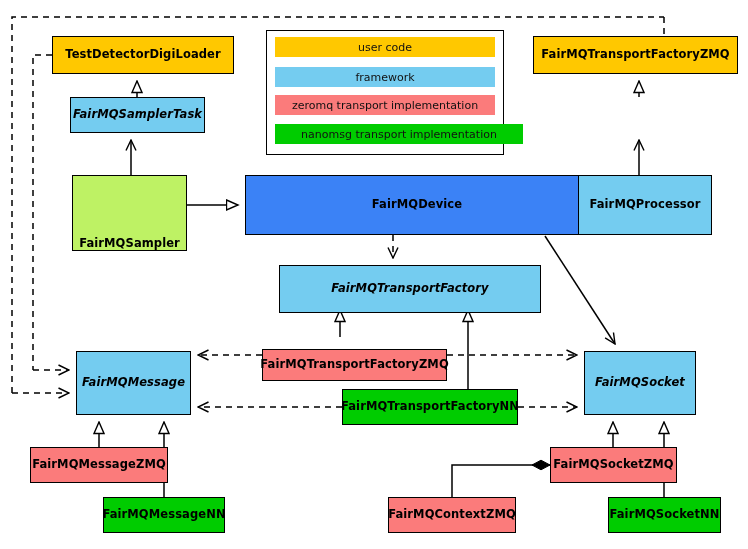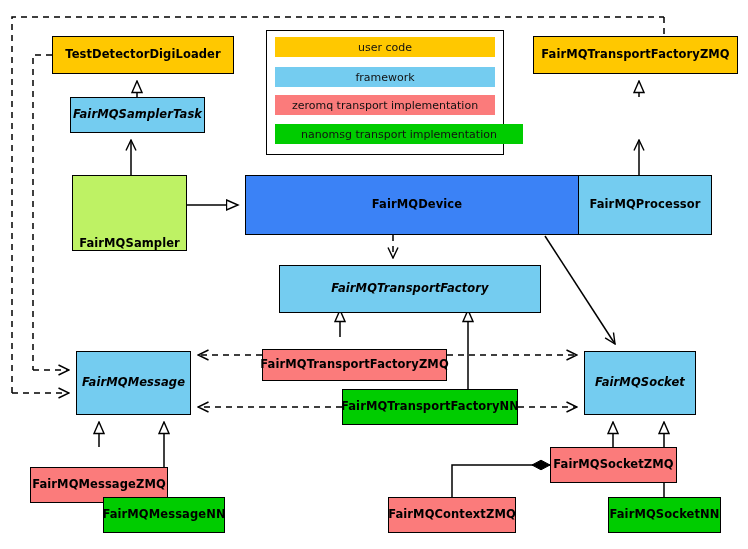--- a/index.html
+++ b/index.html
@@ -190,21 +190,21 @@
   </div>
 
   <div class="node abstract" style="left:76px;top:351px;width:115px;height:64px;background:#74CCF0;">
     <span>FairMQMessage</span>
   </div>
 
   <div class="node abstract" style="left:584px;top:351px;width:112px;height:64px;background:#74CCF0;">
     <span>FairMQSocket</span>
   </div>
 
-  <div class="node" style="left:30px;top:447px;width:138px;height:36px;background:#FB7B7B;margin-top:20px;">
+  <div class="node" style="left:30px;top:447px;width:138px;height:36px;background:#FB7B7B;">
     <span>FairMQMessageZMQ</span>
   </div>
 
   <div class="node" style="left:103px;top:497px;width:122px;height:36px;background:#00CC00;">
     <span>FairMQMessageNN</span>
   </div>
 
   <div class="node" style="left:550px;top:447px;width:127px;height:36px;background:#FB7B7B;">
     <span>FairMQSocketZMQ</span>
   </div>

